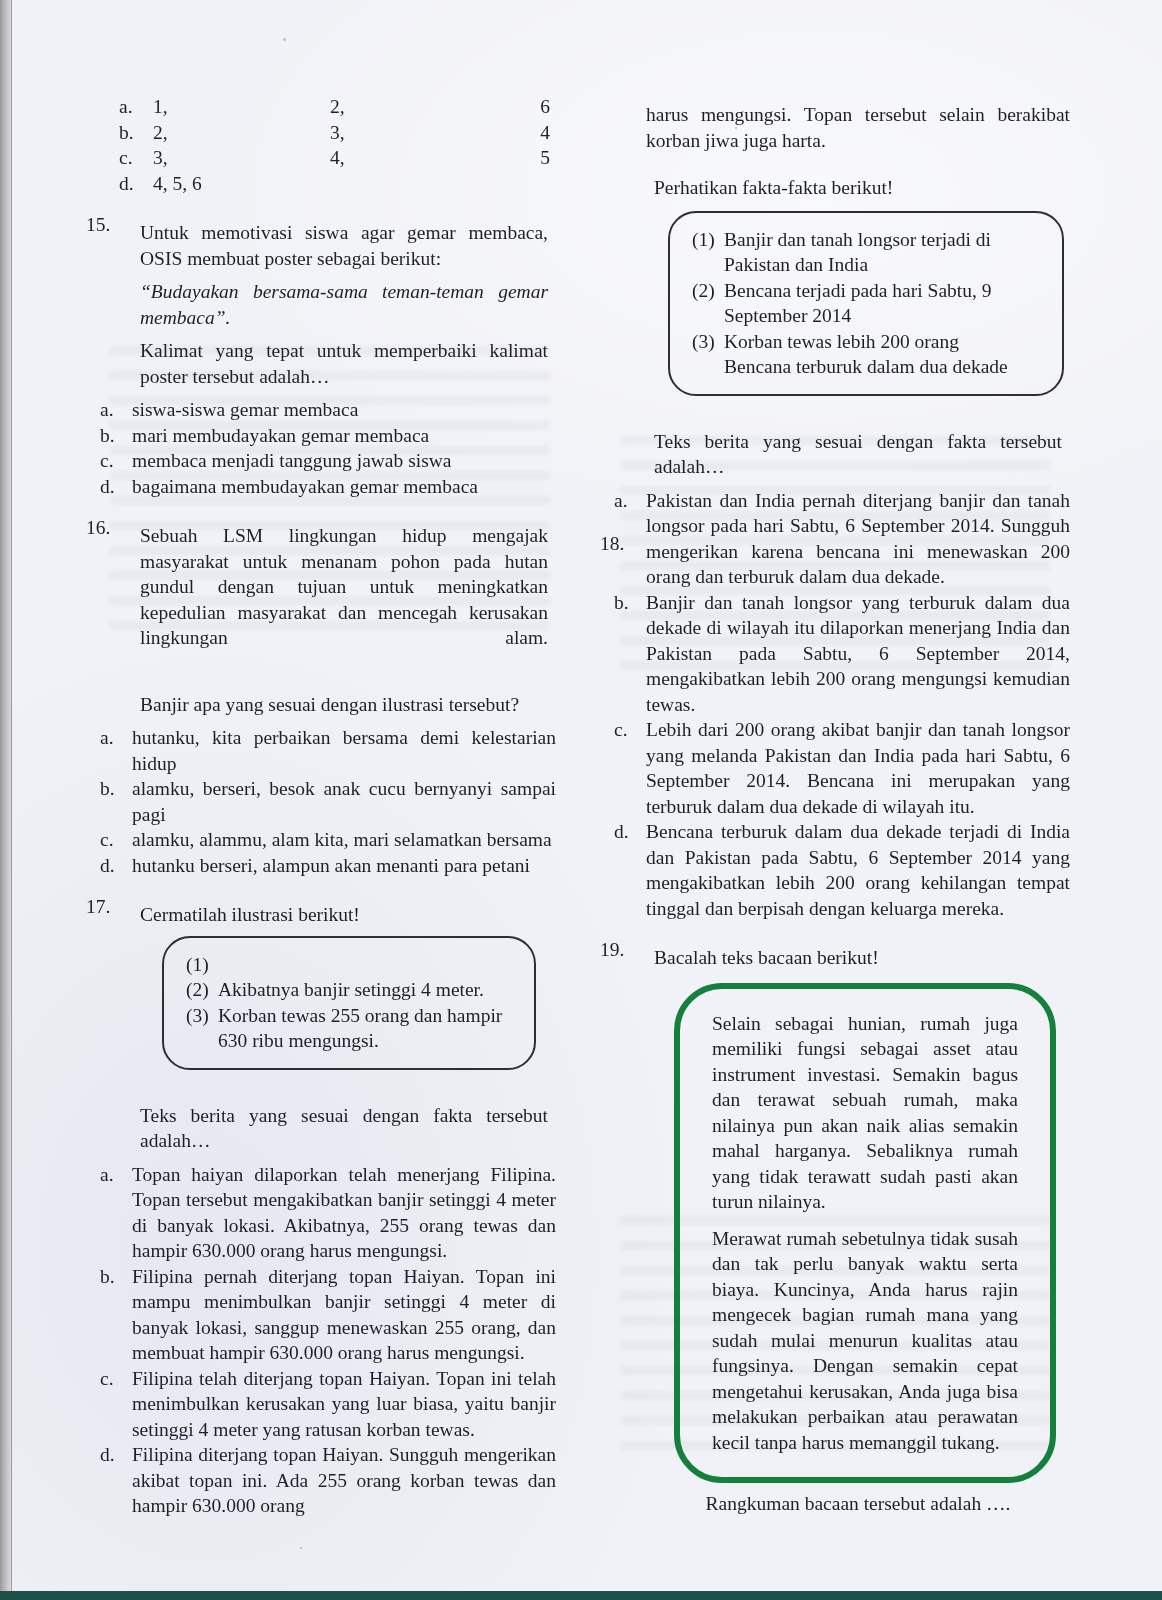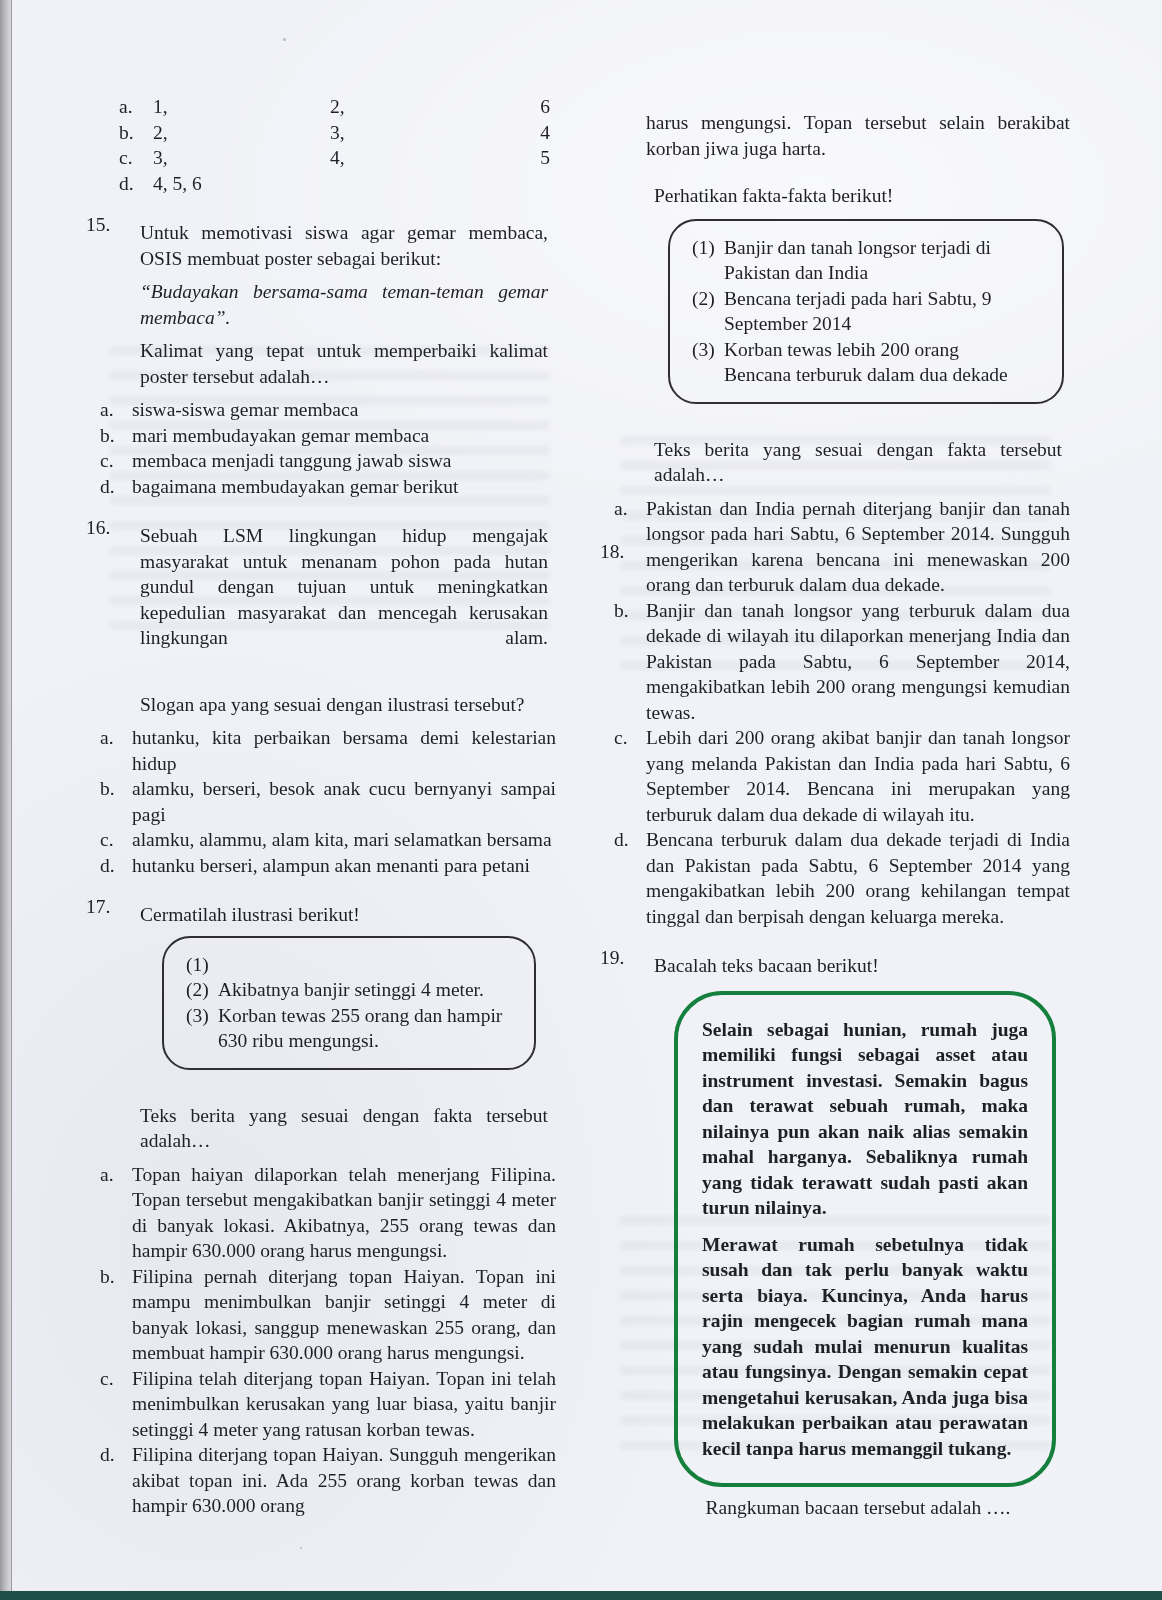--- a/index.html
+++ b/index.html
@@ -50,25 +50,25 @@
   .olbl{flex:none;width:32px;}
   .otext{flex:1;min-width:0;}
 
   .fact-box{border:2px solid #2e2e34;border-radius:28px;padding:14px 16px 14px 8px;}
   .box-17{margin:8px 20px 0 30px;}
   .box-18{margin:10px 6px 0 22px;}
   .fact-item{display:flex;}
   .flbl{flex:none;width:46px;box-sizing:border-box;padding-left:14px;}
   .ftext{flex:1;min-width:0;text-align:left;}
 
-  .passage-box{border:4px solid #15803d;border-radius:48px;padding:22px 24px;margin:12px 14px 0 28px;font-weight:bold;}
+  .passage-box{border:6px solid #15803d;border-radius:48px;padding:22px 32px;margin:12px 14px 0 28px;}
   .passage-box p{margin:0;text-align:justify;}
   .passage-box p + p{margin-top:11px;}
 
-  .continuation{margin:16px 0 0 46px;}
+  .continuation{margin:8px 0 0 46px;}
   .footer-line{margin:40px 0 0 46px;text-align:center;}
 </style>
 </head>
 <body>
 
 <div class="page">
   <div class="ghost" style="left:110px;top:330px;width:440px;height:300px;"></div>
   <div class="ghost" style="left:620px;top:420px;width:430px;height:260px;"></div>
   <div class="ghost" style="left:620px;top:1200px;width:430px;height:260px;"></div>
   <div class="speck" style="left:283px;top:38px;width:3px;height:3px;"></div>
@@ -119,31 +119,31 @@
           <div class="opt">
             <span class="olbl">b.</span>
             <span class="otext">mari membudayakan gemar membaca</span>
           </div>
           <div class="opt">
             <span class="olbl">c.</span>
             <span class="otext">membaca menjadi tanggung jawab siswa</span>
           </div>
           <div class="opt">
             <span class="olbl">d.</span>
-            <span class="otext">bagaimana membudayakan gemar berikut</span>
+            <span class="otext">bagaimana membudayakan gemar membaca</span>
           </div>
         </div>
       </div>
 
       <div class="q">
         <div class="qnum">16.</div>
         <div class="qbody">
           <p class="jlast">Sebuah LSM lingkungan hidup mengajak masyarakat untuk menanam pohon pada hutan gundul dengan tujuan untuk meningkatkan kepedulian masyarakat dan mencegah kerusakan lingkungan alam.</p>
           <div class="sp"></div>
-          <p>Slogan apa yang sesuai dengan ilustrasi tersebut?</p>
+          <p>Banjir apa yang sesuai dengan ilustrasi tersebut?</p>
           <div class="opt">
             <span class="olbl">a.</span>
             <span class="otext jlast">hutanku, kita perbaikan bersama demi kelestarian hidup</span>
           </div>
           <div class="opt">
             <span class="olbl">b.</span>
             <span class="otext">alamku, berseri, besok anak cucu bernyanyi sampai pagi</span>
           </div>
           <div class="opt">
             <span class="olbl">c.</span>

